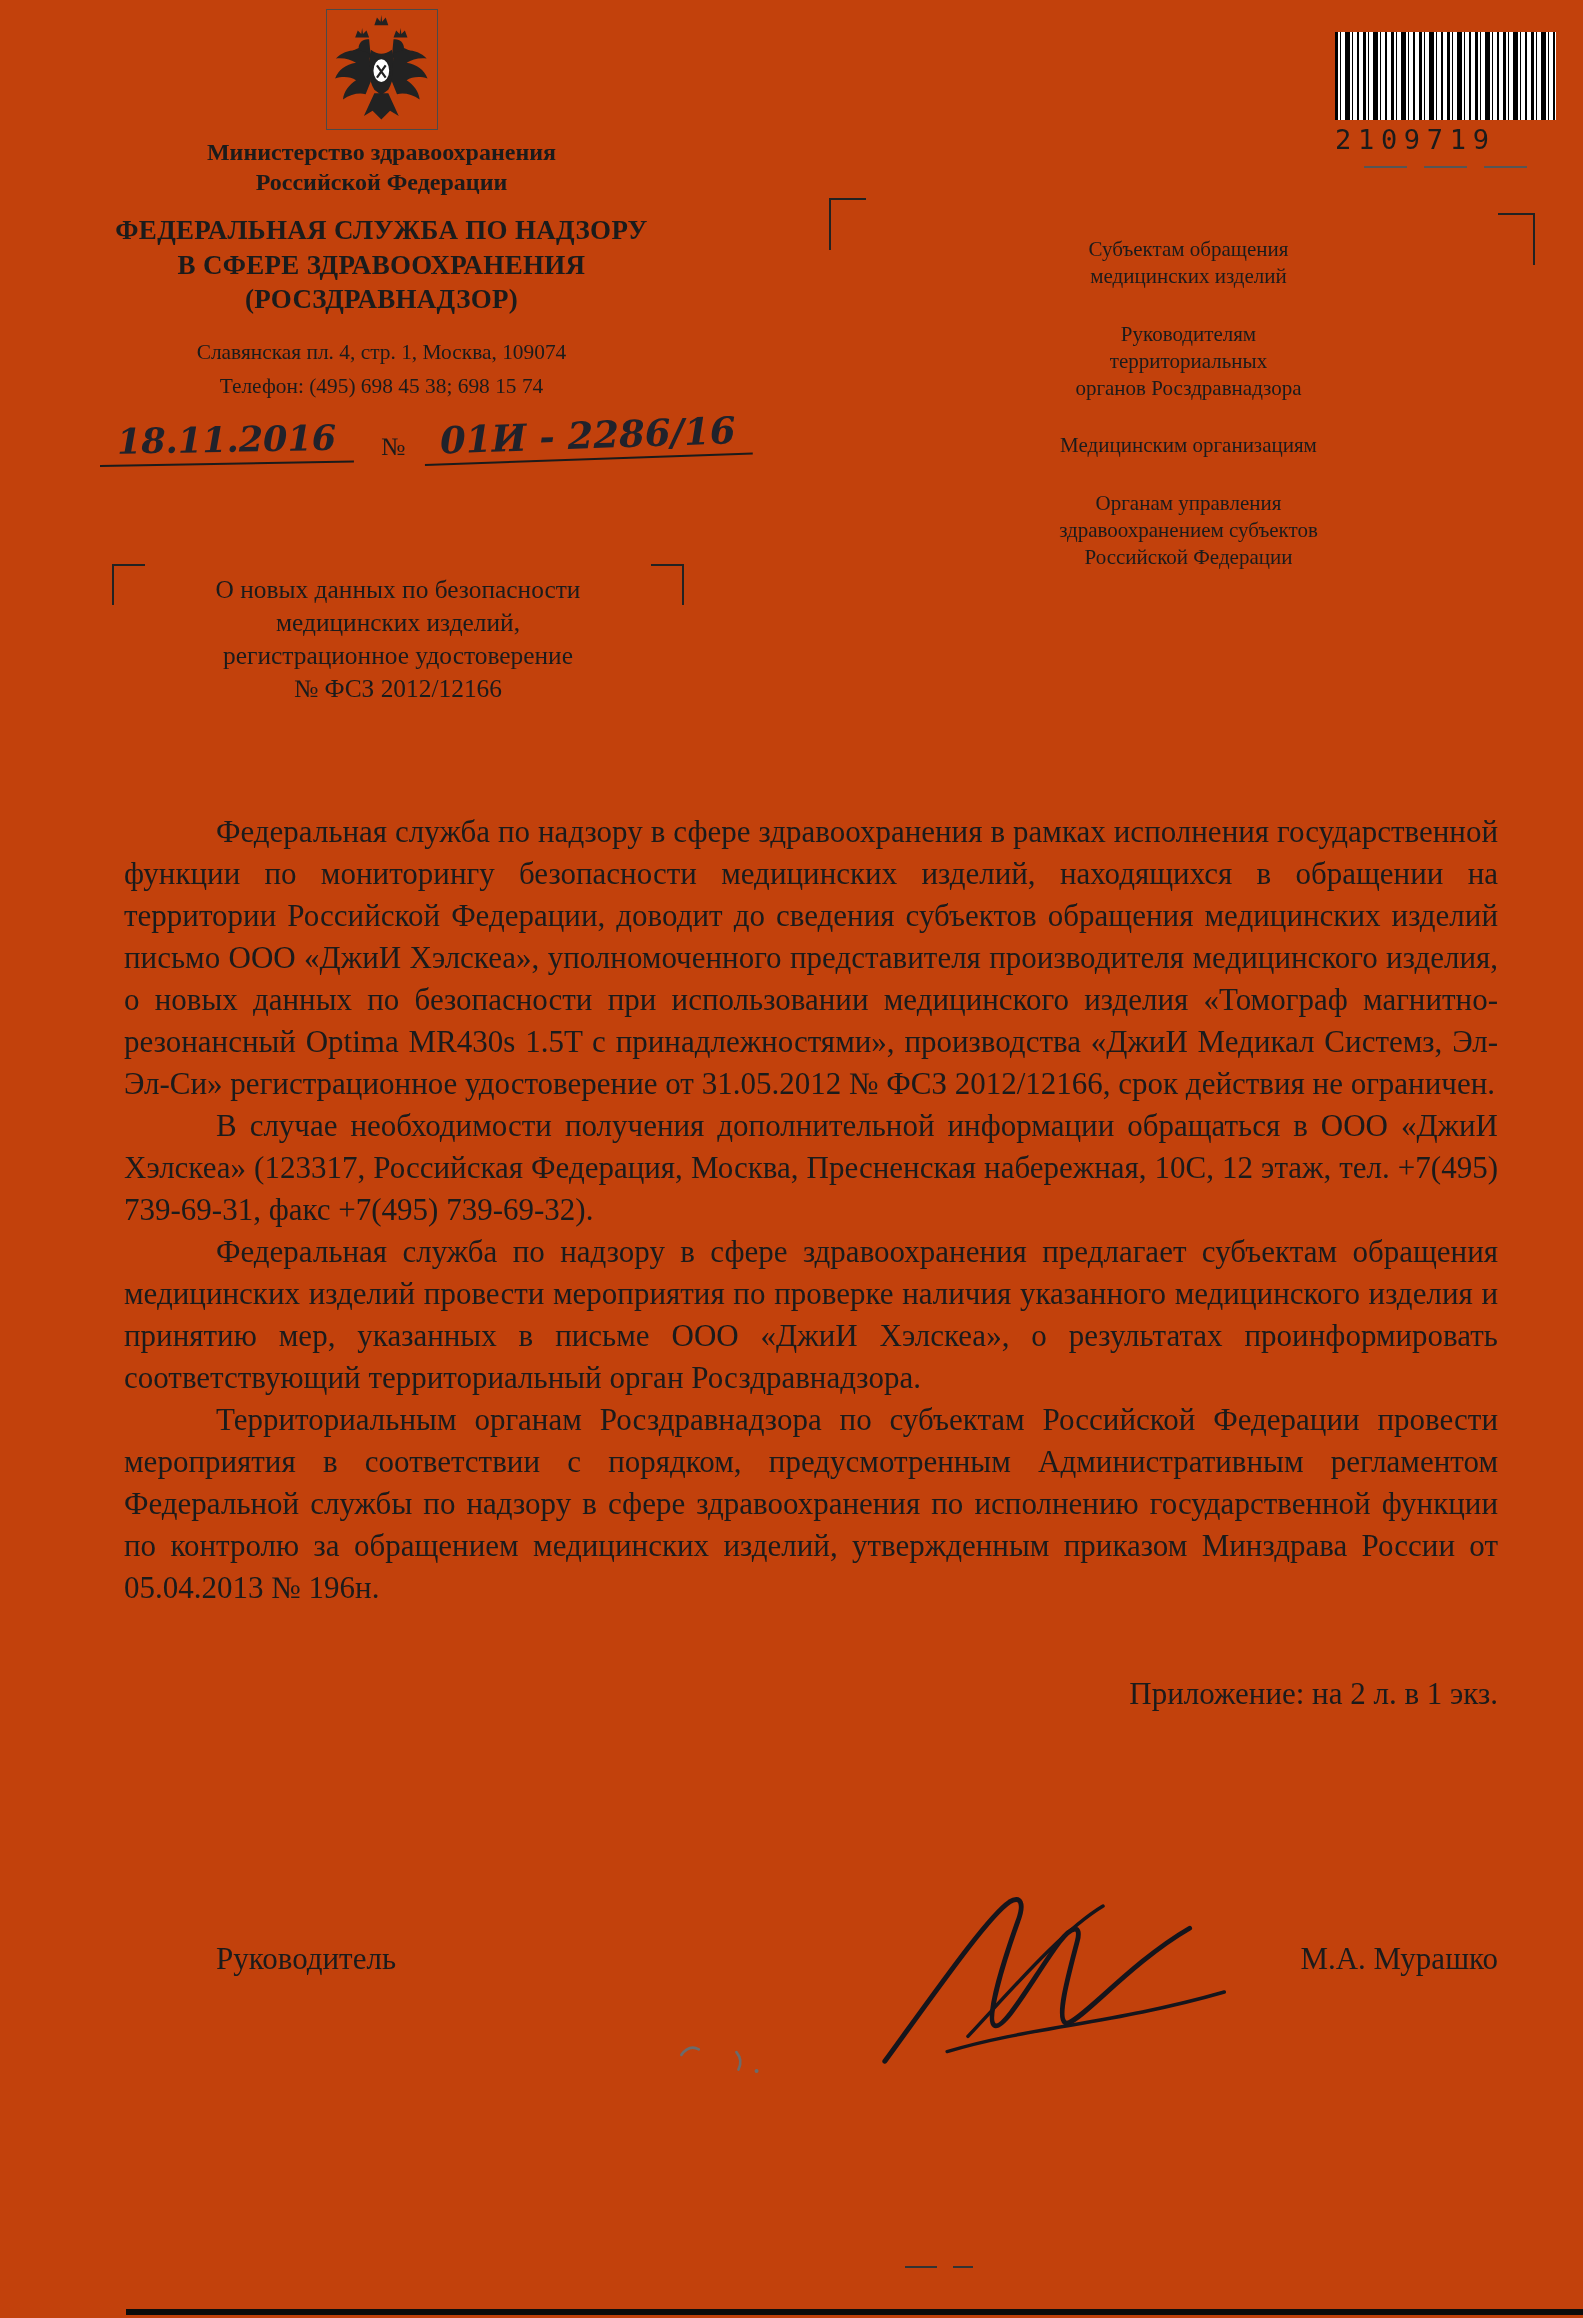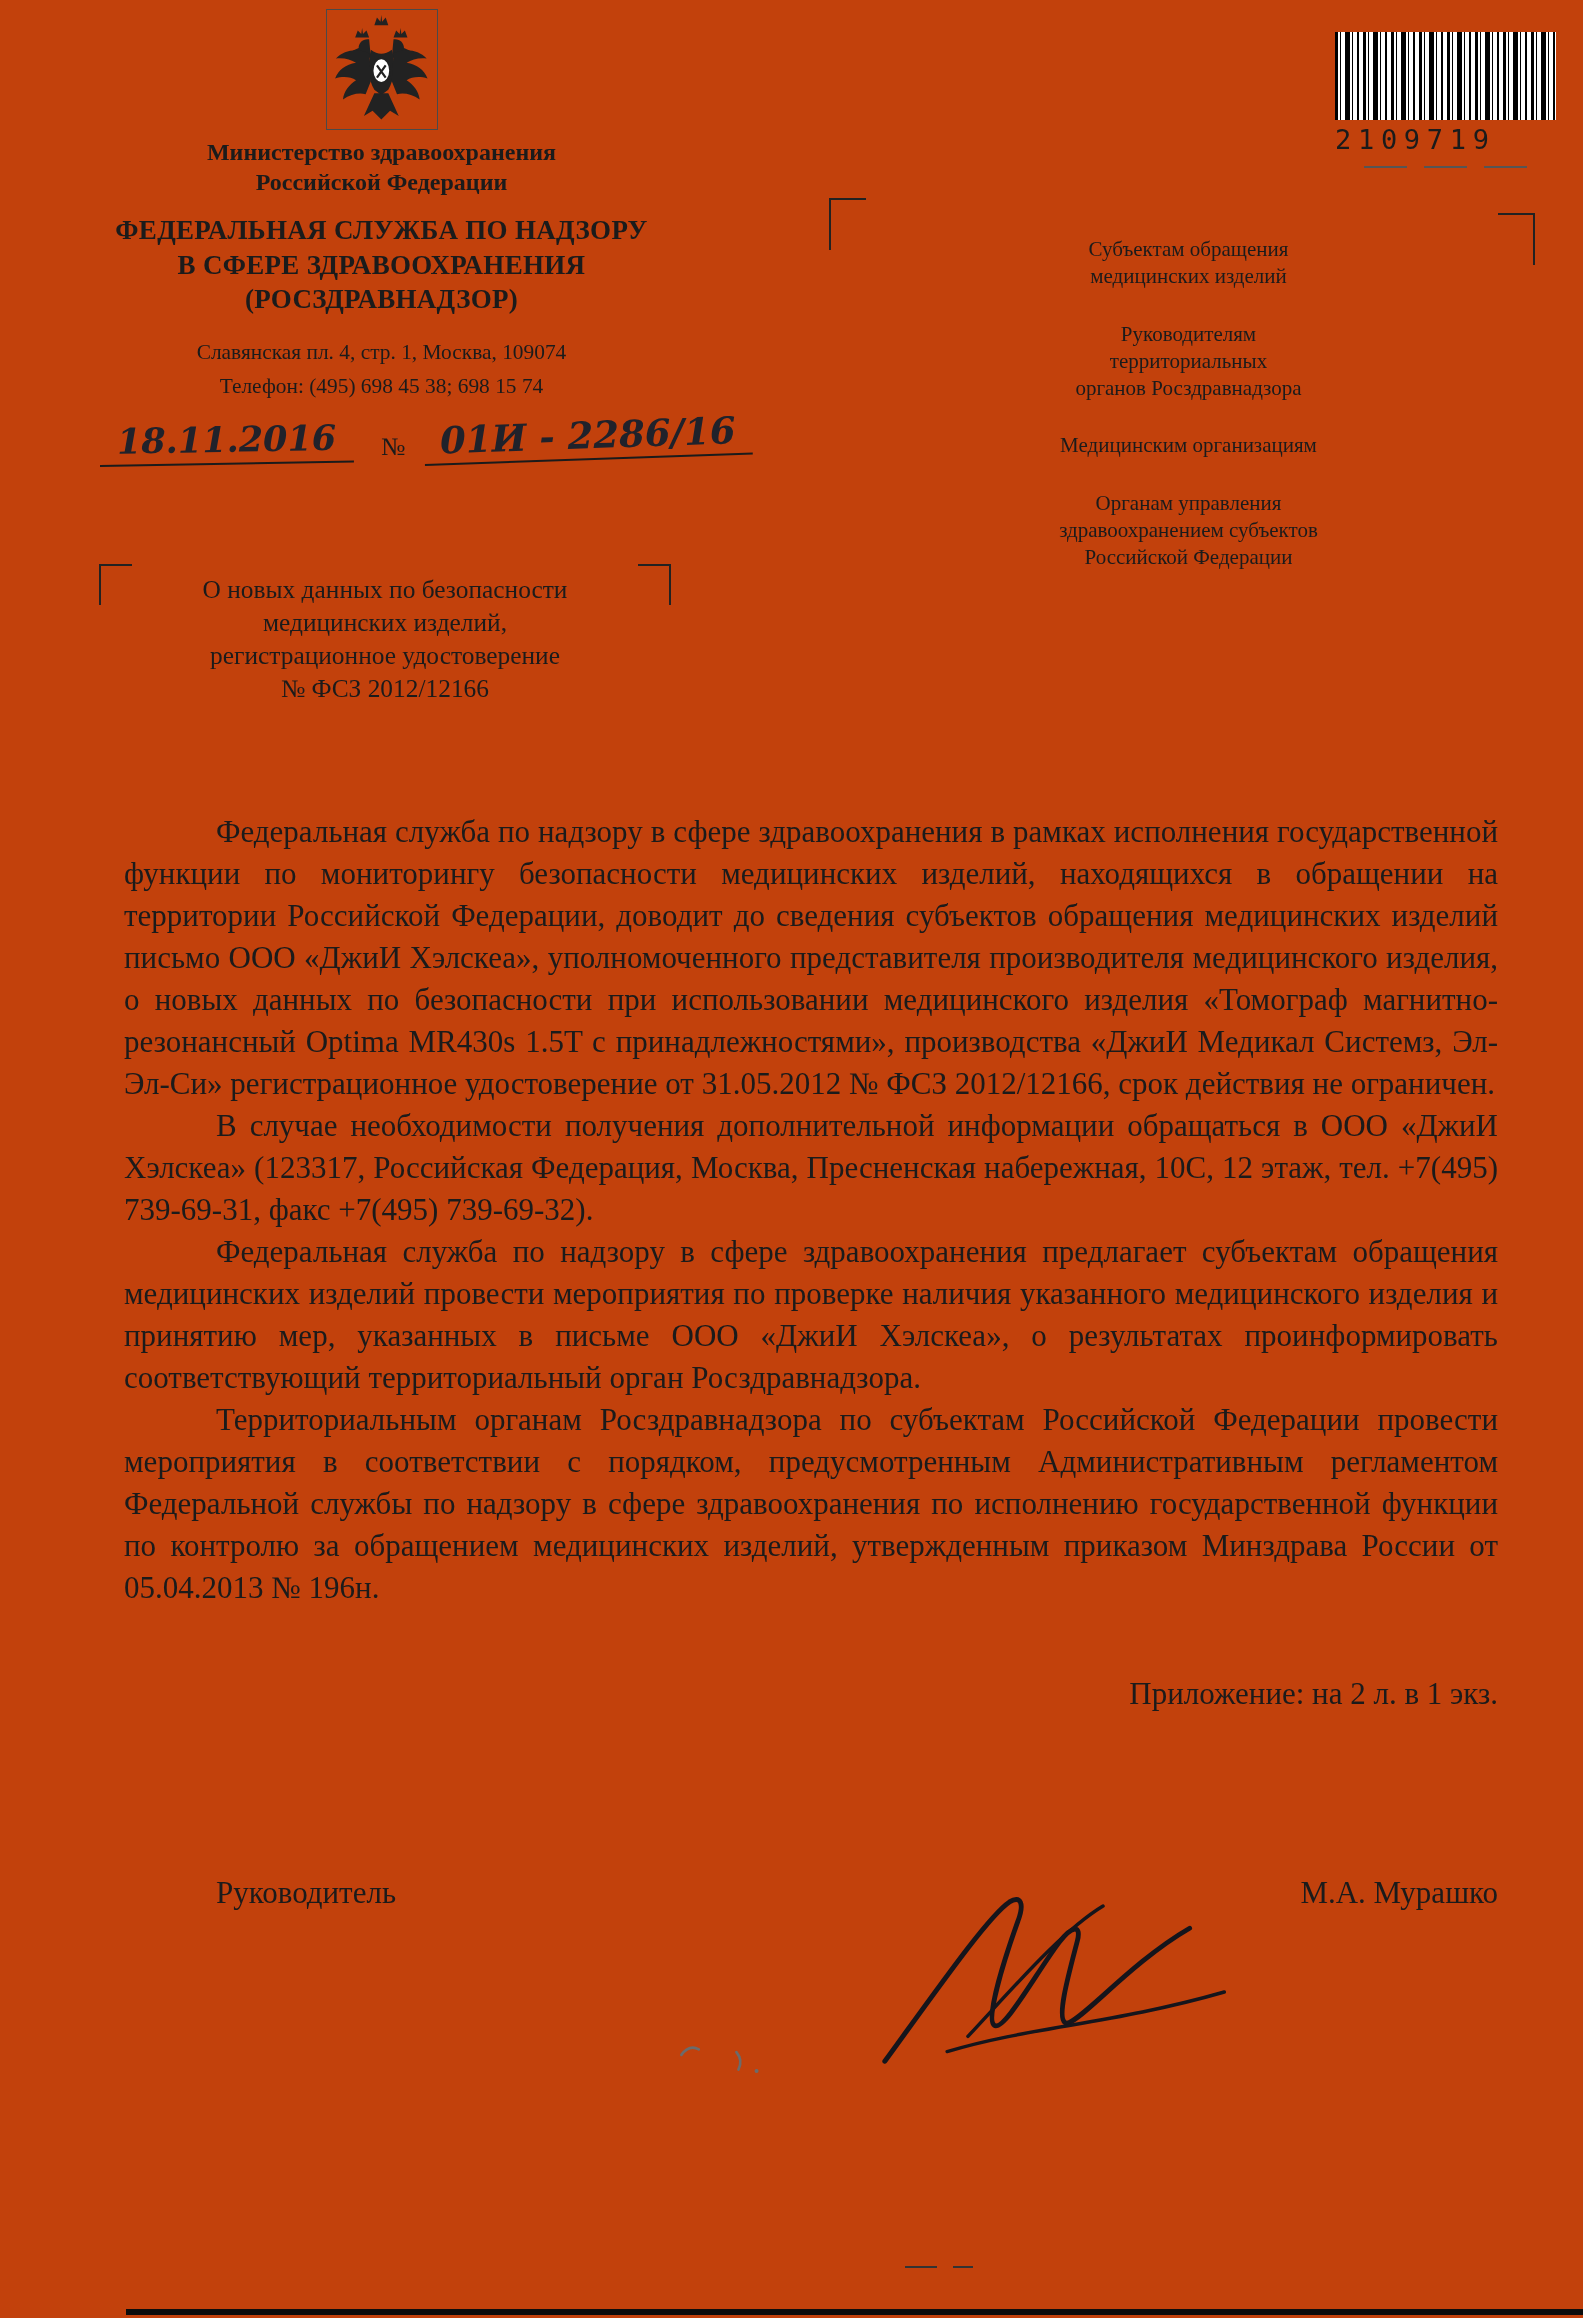--- a/index.html
+++ b/index.html
@@ -44,21 +44,21 @@
     font-size: 37px; margin-left: 9.4px; padding: 0 16px 1.3px;
     border-bottom: 2px solid #1b1b1b;
     transform: rotate(-2deg); transform-origin: left bottom;
   }
   .na-row { margin-top: 20px; display: flex; align-items: flex-end; font-size: 24px; }
   .blank { display: inline-block; border-bottom: 1.3px solid #1b1b1b; height: 28px; }
   .blank.b1 { width: 201px; margin: 0 27px 0 16px; }
   .blank.b2 { width: 281px; margin-left: 19px; }
 
   
-  .subject { position: absolute; left: 99px; top: 564px; width: 572px; box-sizing: border-box; padding: 9.4px 32px 0; text-align: center; }
+  .subject { position: absolute; left: 112px; top: 564px; width: 572px; box-sizing: border-box; padding: 9.4px 32px 0; text-align: center; }
   .subject-text { font-size: 25.4px; line-height: 1.3; white-space: pre-line; }
   .corner { position: absolute; width: 31px; height: 39px; }
   .corner.tl { border-top: 2px solid #222; border-left: 2px solid #222; left: 0; top: 0; }
   .corner.tr { border-top: 2px solid #222; border-right: 2px solid #222; right: 0; top: 0; }
 
   
   .barcode-block { position: absolute; left: 1335px; top: 32px; width: 221px; text-align: left; }
   .barcode-bars {
     height: 88px; width: 100%;
     background: repeating-linear-gradient(90deg,
@@ -76,21 +76,21 @@
   .addressees { position: absolute; left: 877px; top: 236px; width: 623px; text-align: center; font-size: 21px; line-height: 1.28; }
   .addr { margin-bottom: 31px; white-space: pre-line; }
 
   
   .body { position: absolute; left: 124px; top: 811px; width: 1374px; font-size: 31px; line-height: 42px; text-align: justify; }
   .body p { margin: 0; text-indent: 92px; }
   .body p.attachment { margin-top: 64px; text-align: right; }
 
   
   .sig-row {
-    position: absolute; left: 124px; top: 1875px; width: 1374px;
+    position: absolute; left: 124px; top: 1941px; width: 1374px;
     box-sizing: border-box; padding-left: 92px;
     display: flex; justify-content: space-between; font-size: 31px;
   }
   .signature { position: absolute; left: 864px; top: 1888px; width: 388px; height: 208px; }
 
   
   .pencil { position: absolute; left: 676px; top: 2032px; width: 94px; height: 47px; }
   .bottom-dashes { position: absolute; left: 905px; top: 2266px; display: flex; gap: 16px; }
   .bottom-dashes span { display: block; border-top: 2.7px solid #333; }
   .bottom-dashes span:nth-child(1) { width: 32px; }

